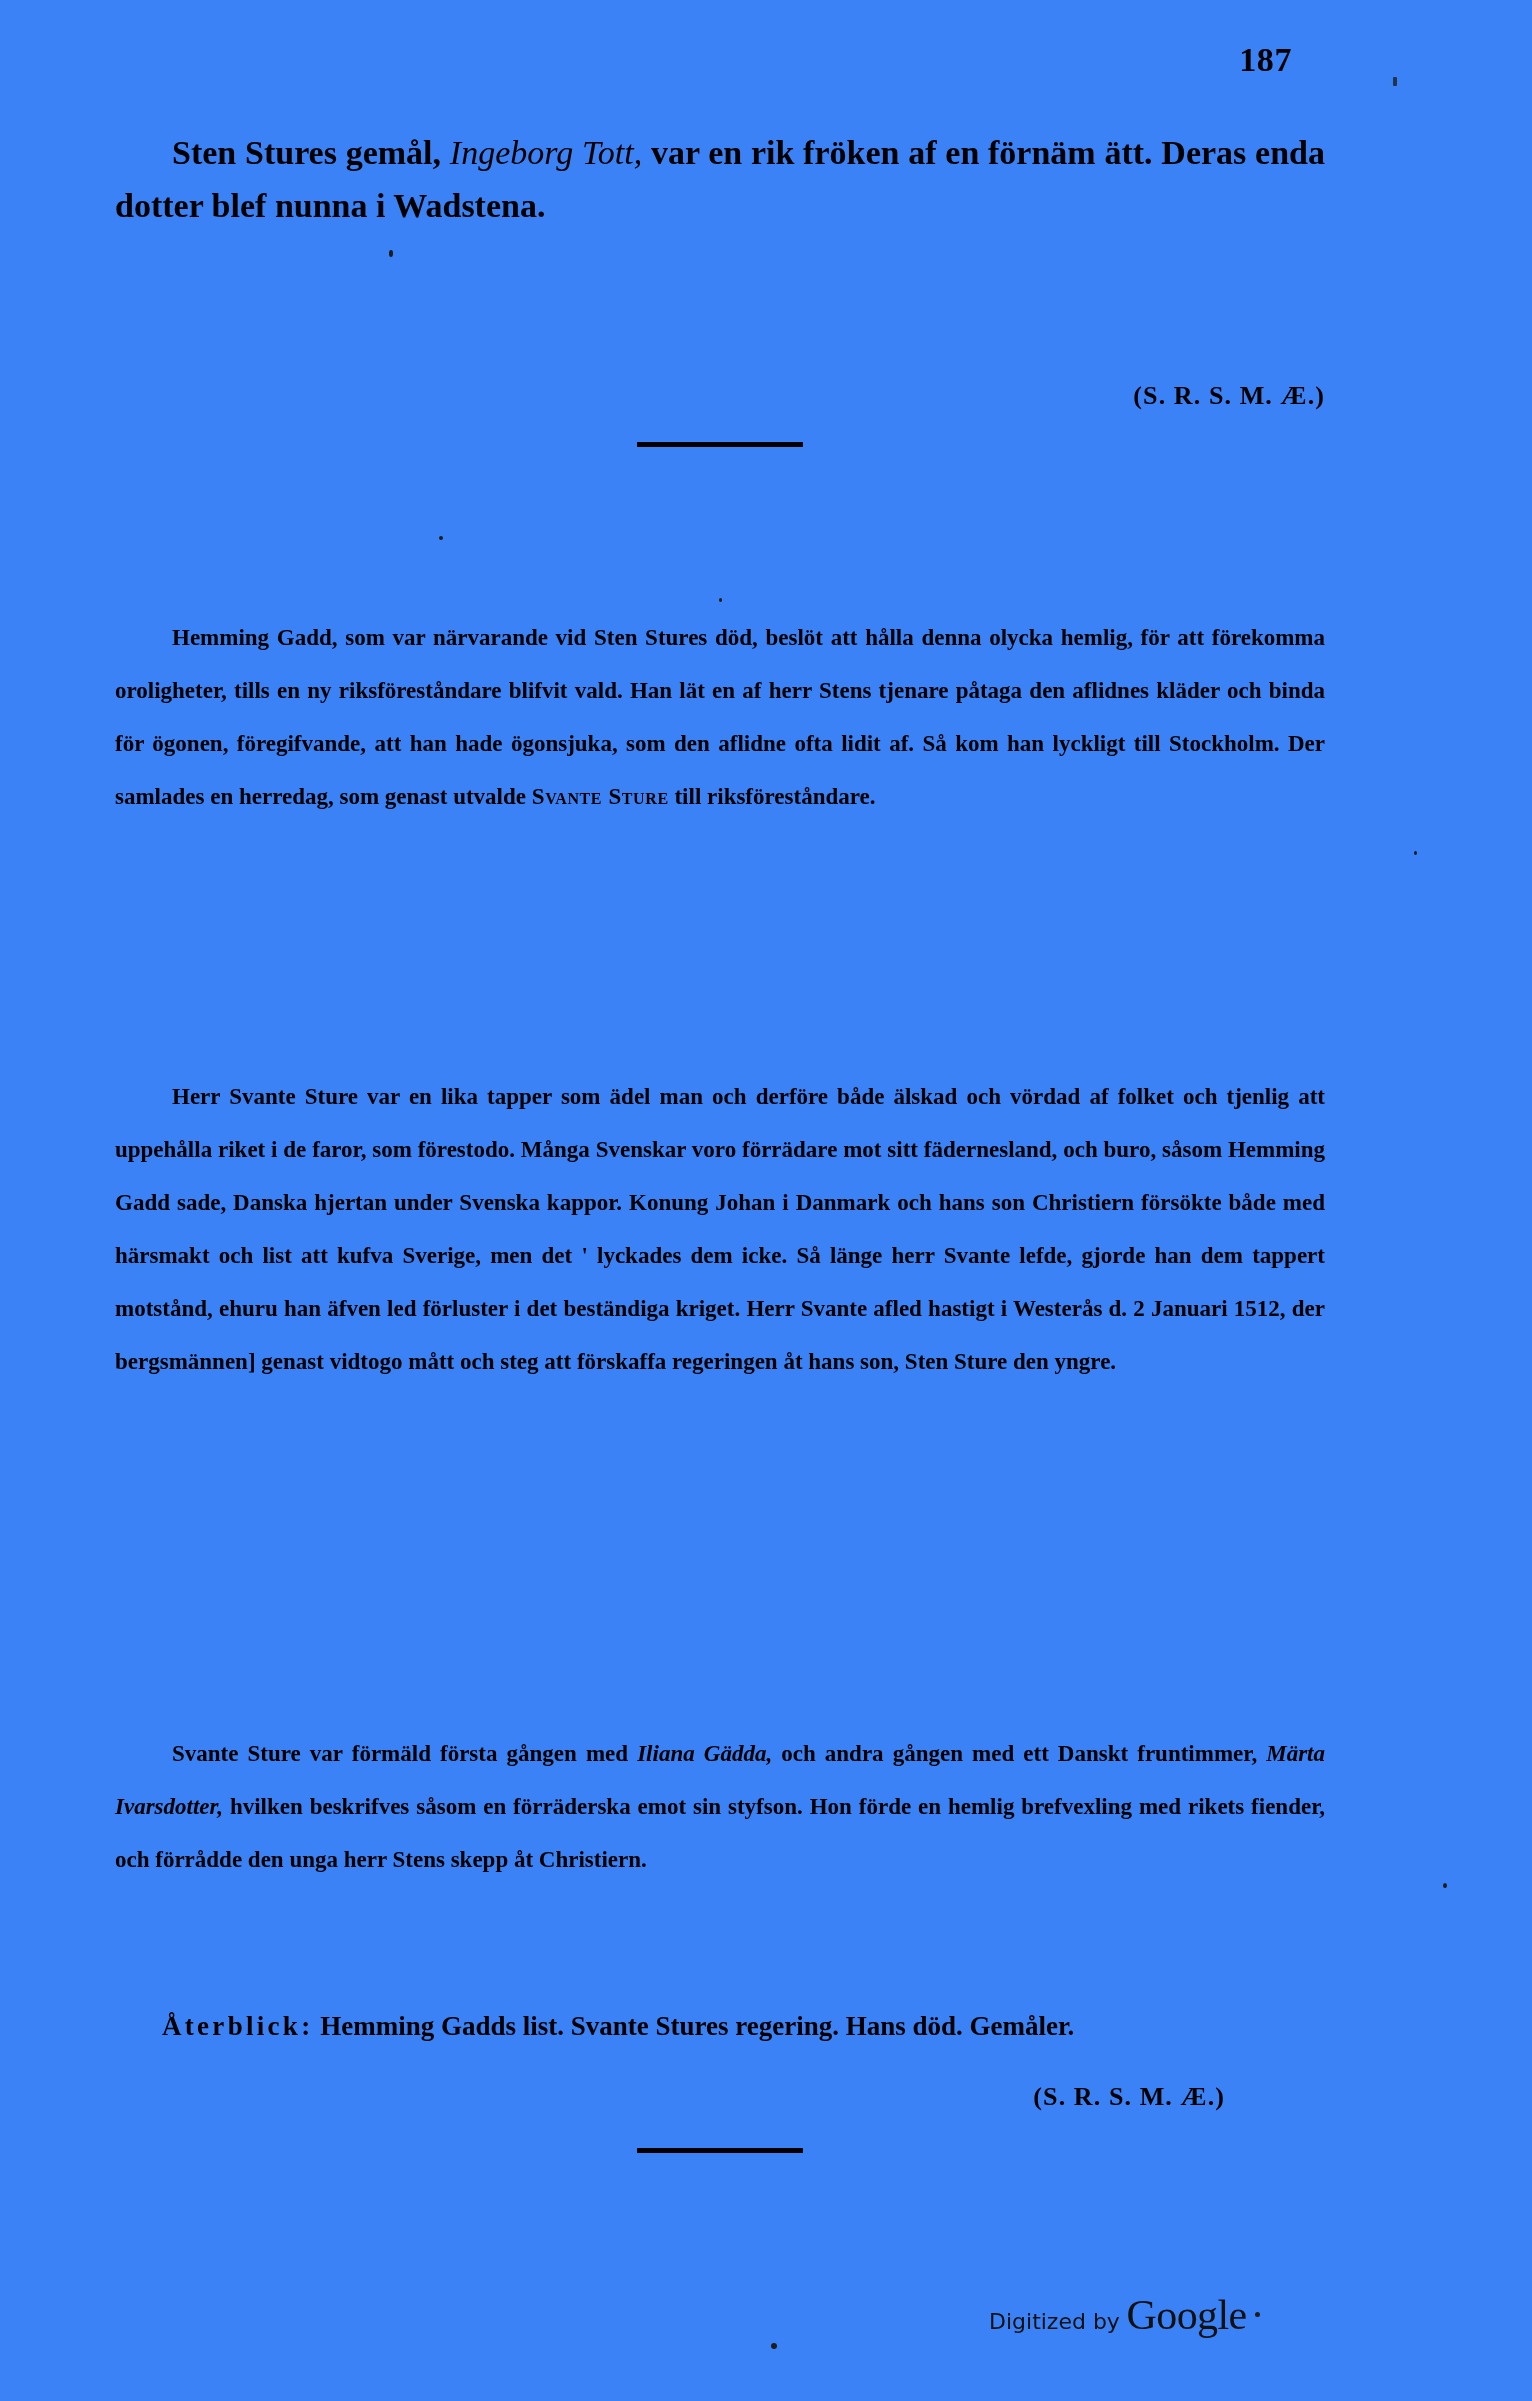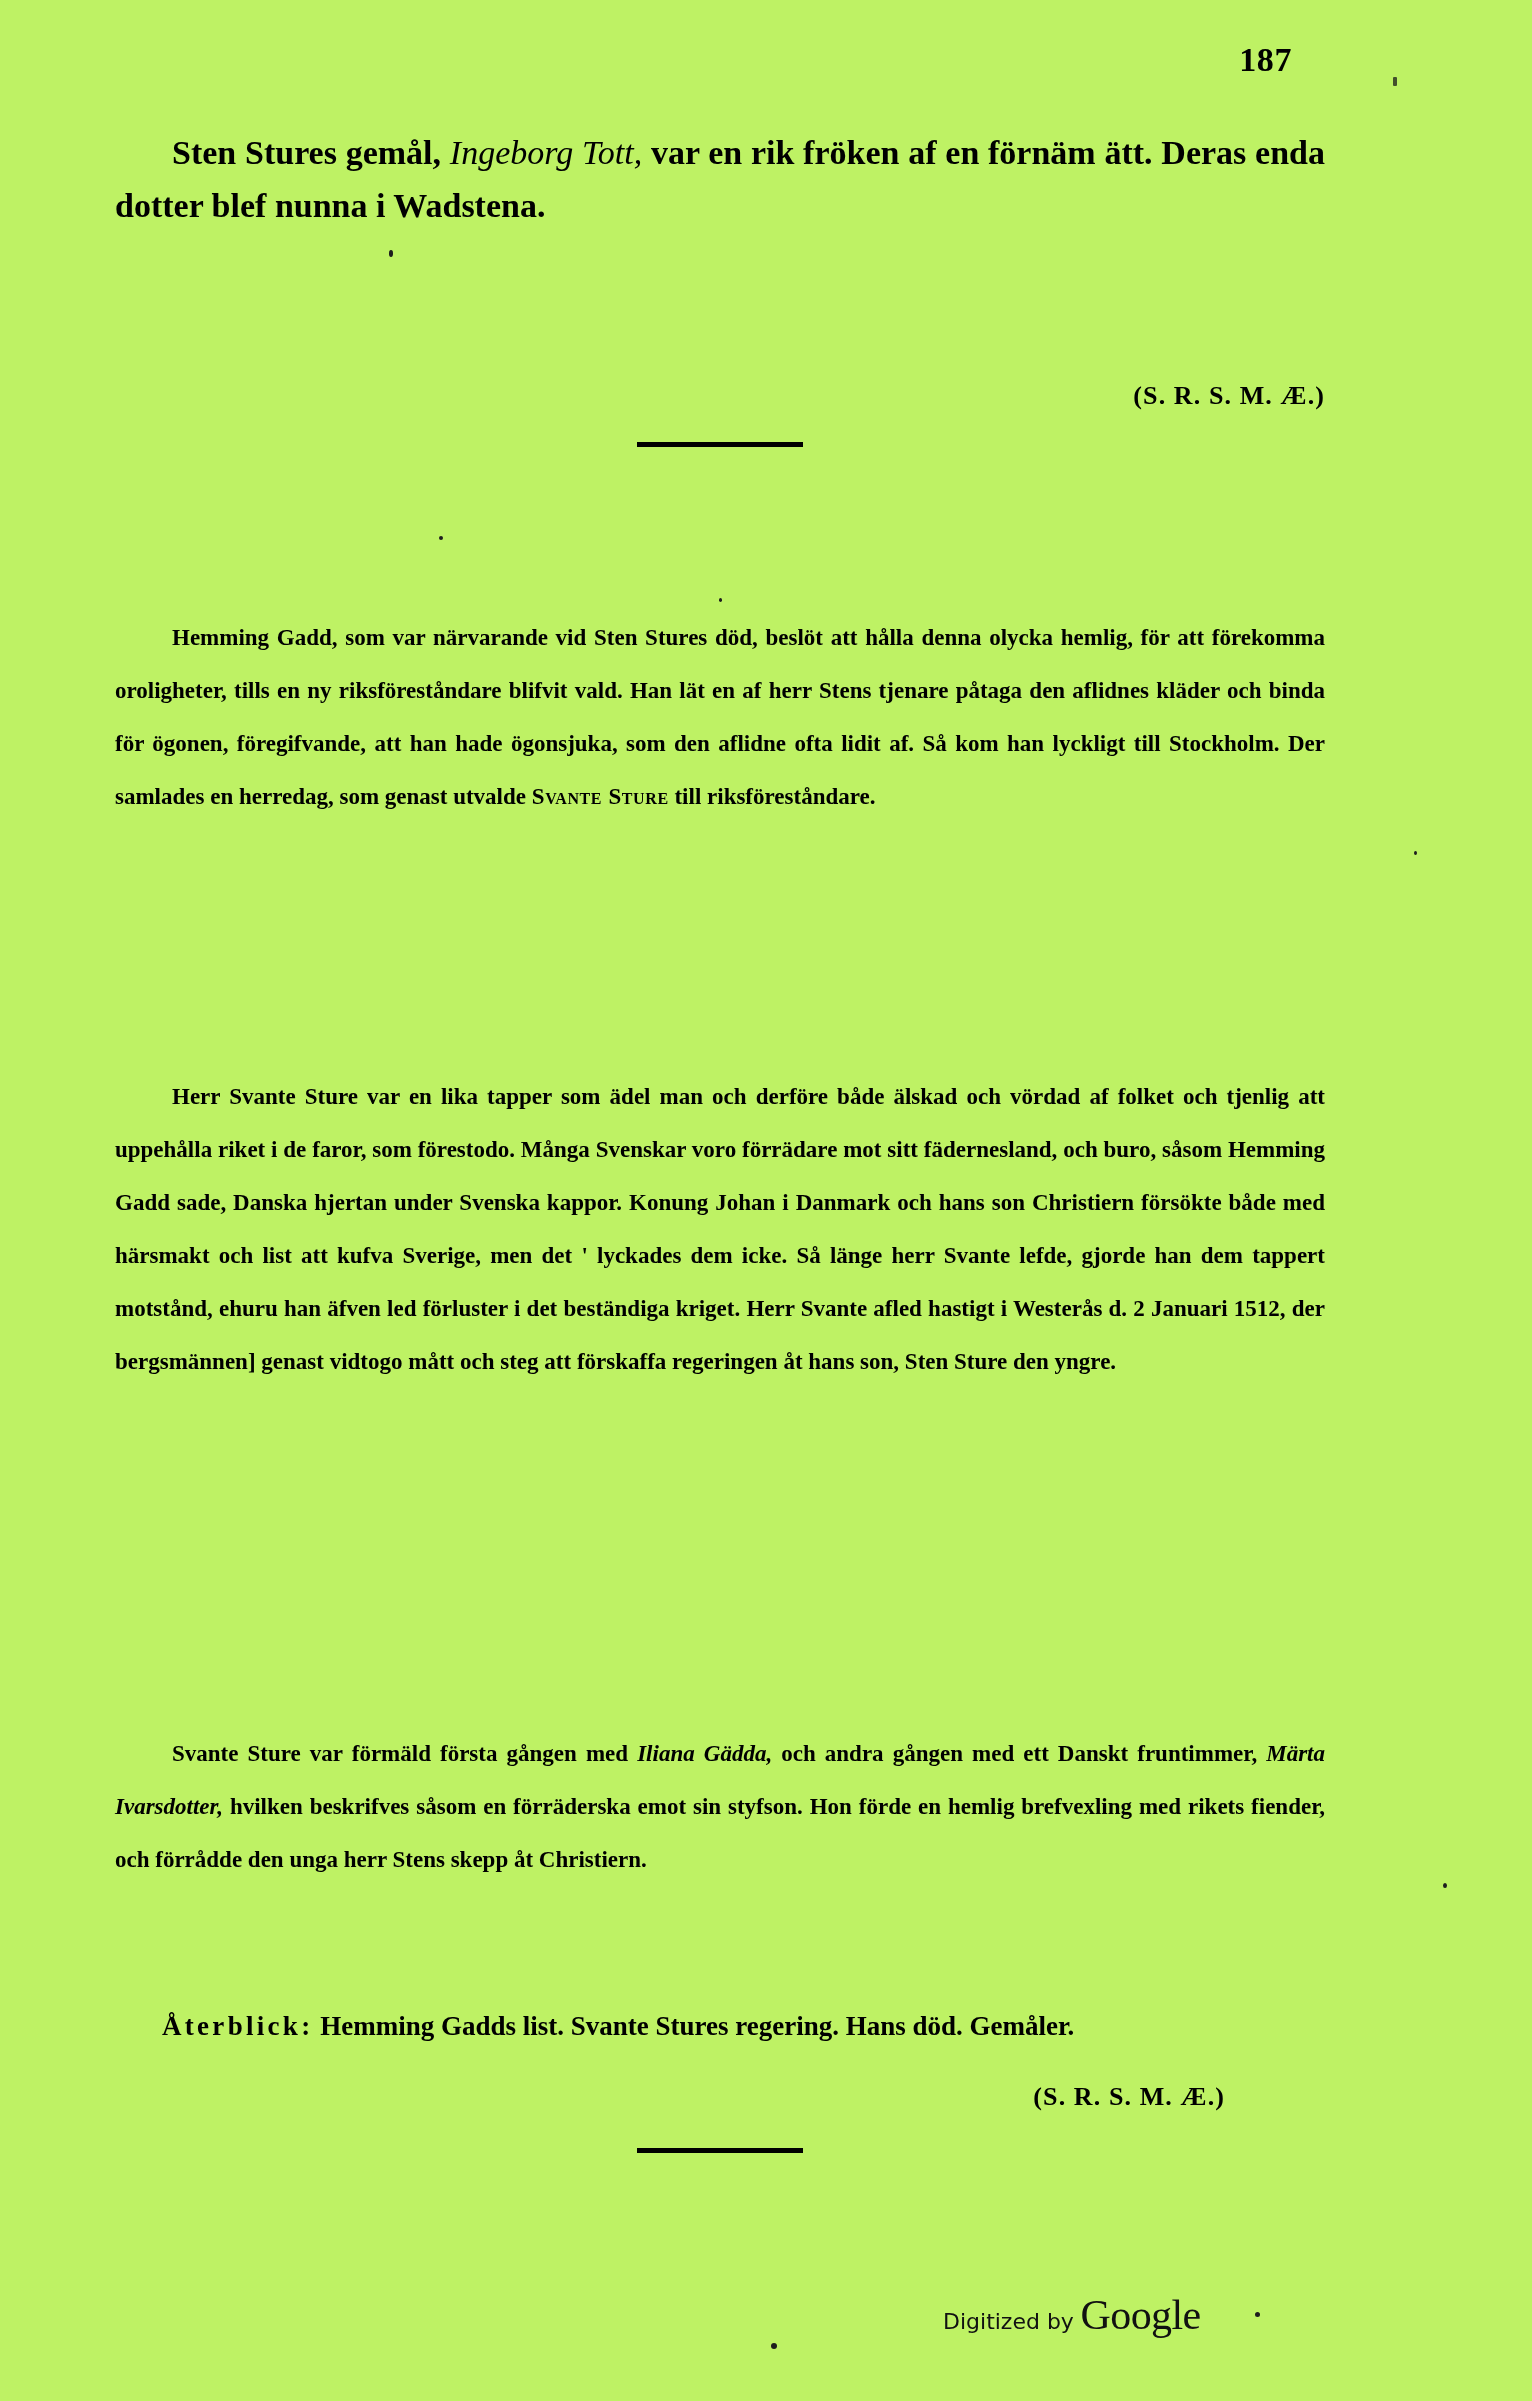--- a/index.html
+++ b/index.html
@@ -12,21 +12,21 @@
     height: 2401px;
     position: relative;
     font-family: "Liberation Serif", "DejaVu Serif", serif;
     color: #000000;
     overflow: hidden;
   }
 
   .page {
     position: absolute;
     inset: 0;
-    background: #bef264;
+    background: #3b82f6;
   }
 
   
   .folio {
     position: absolute;
     top: 41px;
     left: 0;
     width: 1292px;
     text-align: right;
     font-size: 34px;
@@ -110,21 +110,21 @@
   .body-p i { font-style: italic; font-weight: 700; }
   .smallcaps {
     font-variant: small-caps;
     font-weight: 700;
     letter-spacing: 0.6px;
   }
 
   
   .watermark {
     position: absolute;
-    left: 943px;
+    left: 989px;
     top: 2291px;
     white-space: nowrap;
   }
   .wm-digitized {
     font-family: "DejaVu Sans", sans-serif;
     font-size: 22px;
     color: #111;
     letter-spacing: 0px;
   }
   .wm-google {

